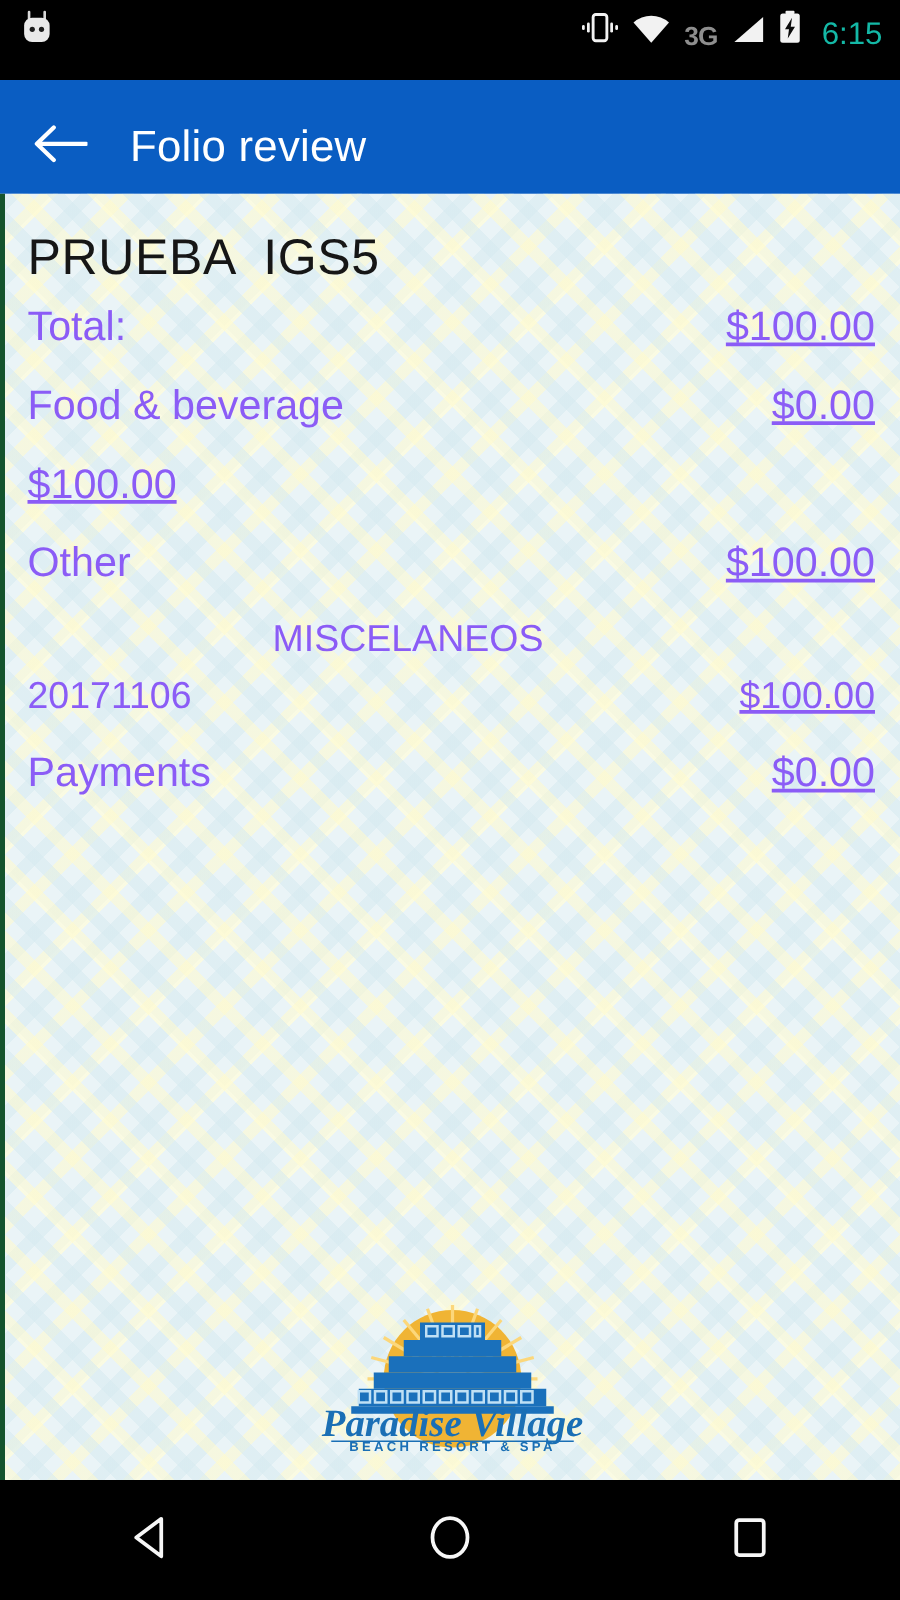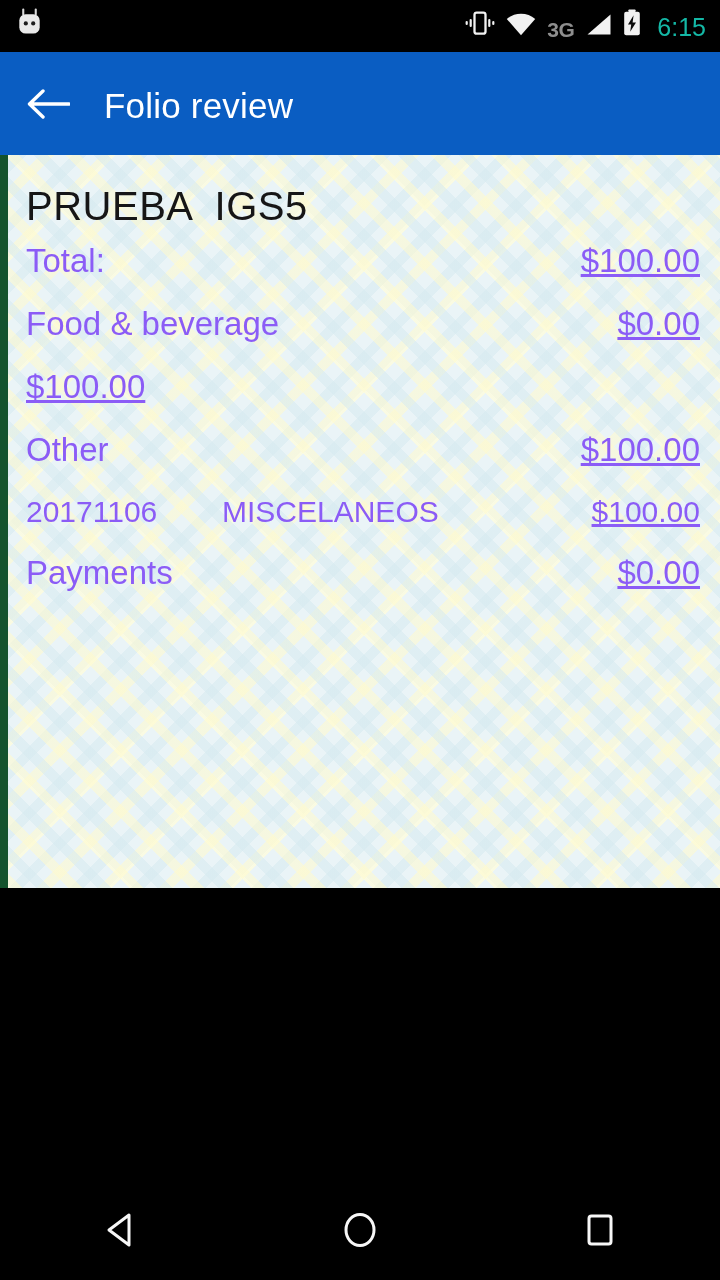--- a/index.html
+++ b/index.html
@@ -25,38 +25,38 @@
     letter-spacing:-0.5px; line-height:1;
     font-family:"Liberation Sans", sans-serif;
   }
   .sb-time {
     color:#14b8a6; font-size:25px; line-height:1; margin-left:5px;
     font-family:"Liberation Sans", sans-serif; letter-spacing:0px;
   }
 
   
   .appbar {
-    position:absolute; top:52px; left:0; width:720px; height:107px;
+    position:absolute; top:64px; left:0; width:720px; height:107px;
     background:#0A5DC2; display:flex; align-items:center;
   }
   .back-btn {
     width:96px; height:107px; display:flex;
     align-items:center; justify-content:center; cursor:pointer;
   }
   .appbar-title {
     color:#ffffff; font-size:35px; font-weight:normal;
     letter-spacing:0.2px; margin-left:8px;
     font-family:"Liberation Sans", sans-serif;
   }
 
   
   .content {
-    position:absolute; top:155px; left:0; width:720px; height:733px;
+    position:absolute; top:155px; left:0; width:720px; height:1029px;
     background:#eaf4f7;
-    border-left:8px solid #14532d;
+    border-left:4px solid #14532d;
     overflow:hidden;
   }
   .wm {
     position:absolute; inset:0;
     background-color:#eaf4f7;
     background-image:
       repeating-linear-gradient(45deg,
         rgba(255,250,205,0.55) 0px, rgba(255,250,205,0.55) 10px,
         rgba(255,255,255,0.0) 10px, rgba(255,255,255,0.0) 20px,
         rgba(214,234,240,0.55) 20px, rgba(214,234,240,0.55) 30px,
@@ -86,21 +86,21 @@
     font-size:33px; color:#8b5cf6;
     font-family:"Liberation Sans", sans-serif;
   }
   .row .lbl { white-space:pre; }
   .row .amt { white-space:pre; text-align:right;text-decoration:underline; }
 
   .row-total   { margin-top:13px; }
   .row-cat     { margin-top:25px; }
   .row-detail  { margin-top:26px; font-size:30px; }
   .row-detail .lbl-wrap { display:flex; }
-  .row-detail .date { width:196px; display:inline-block; }
+  .row-detail .date { width:196px; display:inline-block;margin-top:45px; }
 
   
   .logo-wrap {
     position:absolute; left:0; width:716px; top:885px;
     display:flex; flex-direction:column; align-items:center;
   }
   .logo { width:250px; }
 
   
   .navbar {

